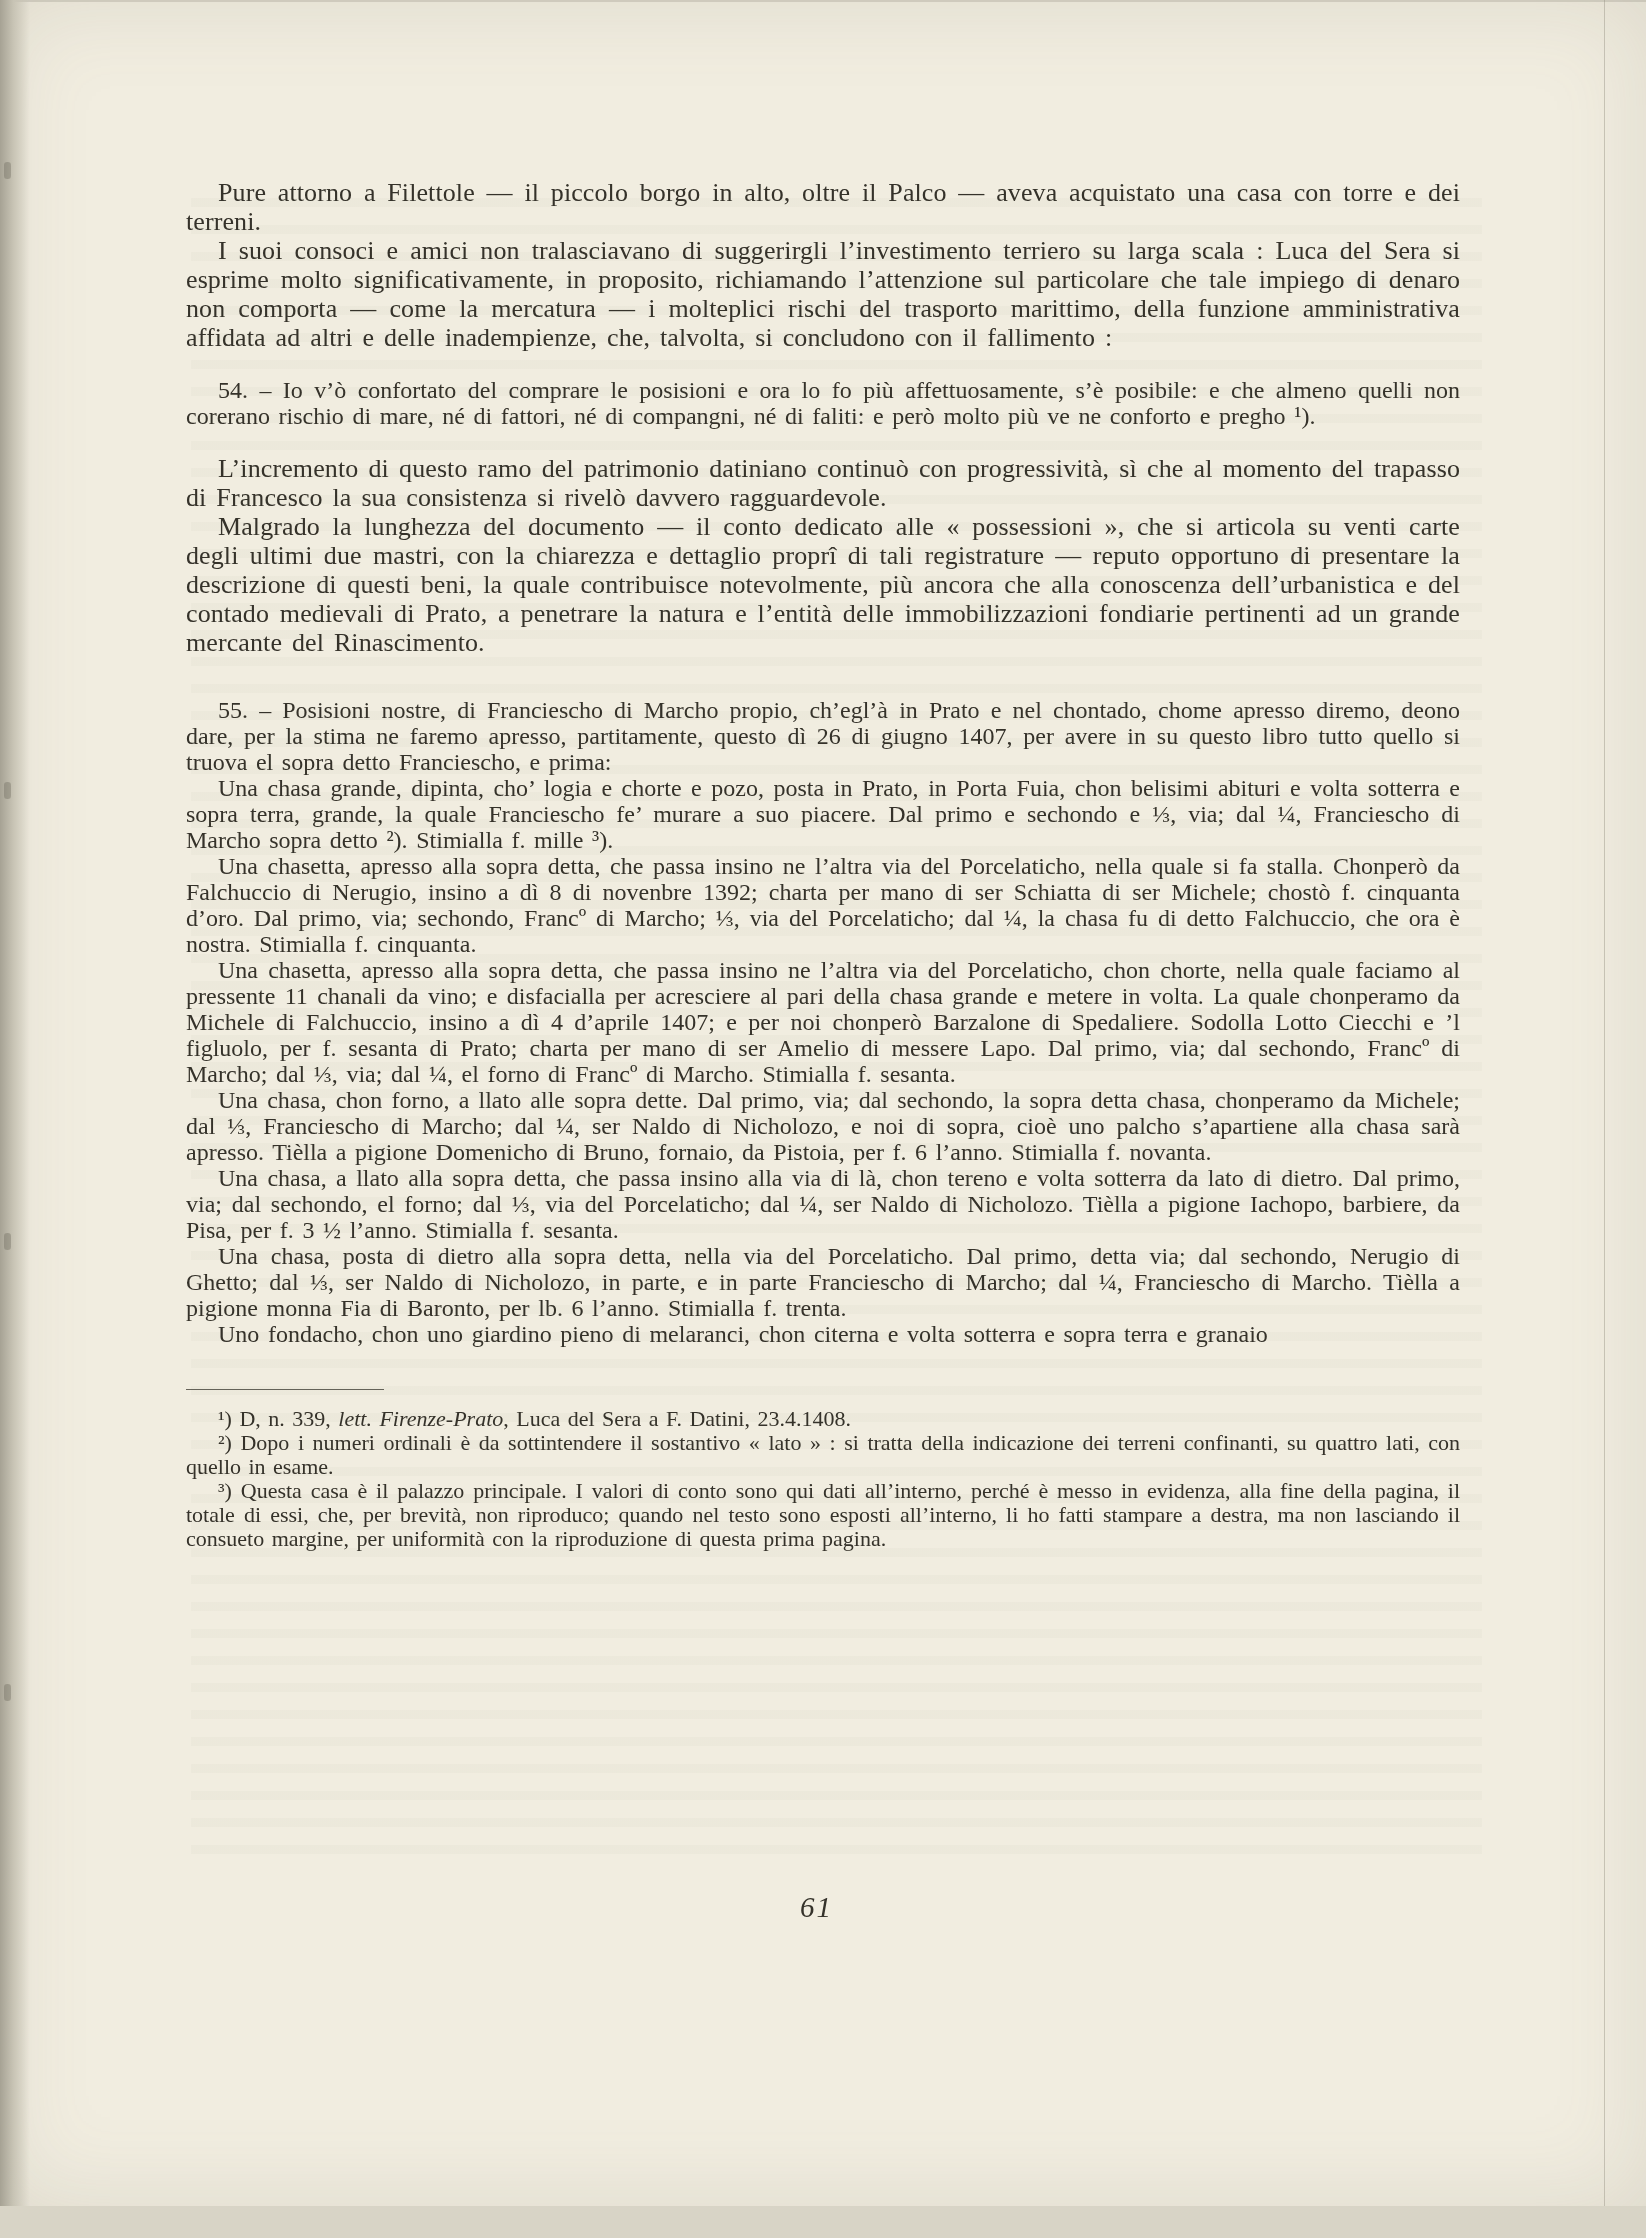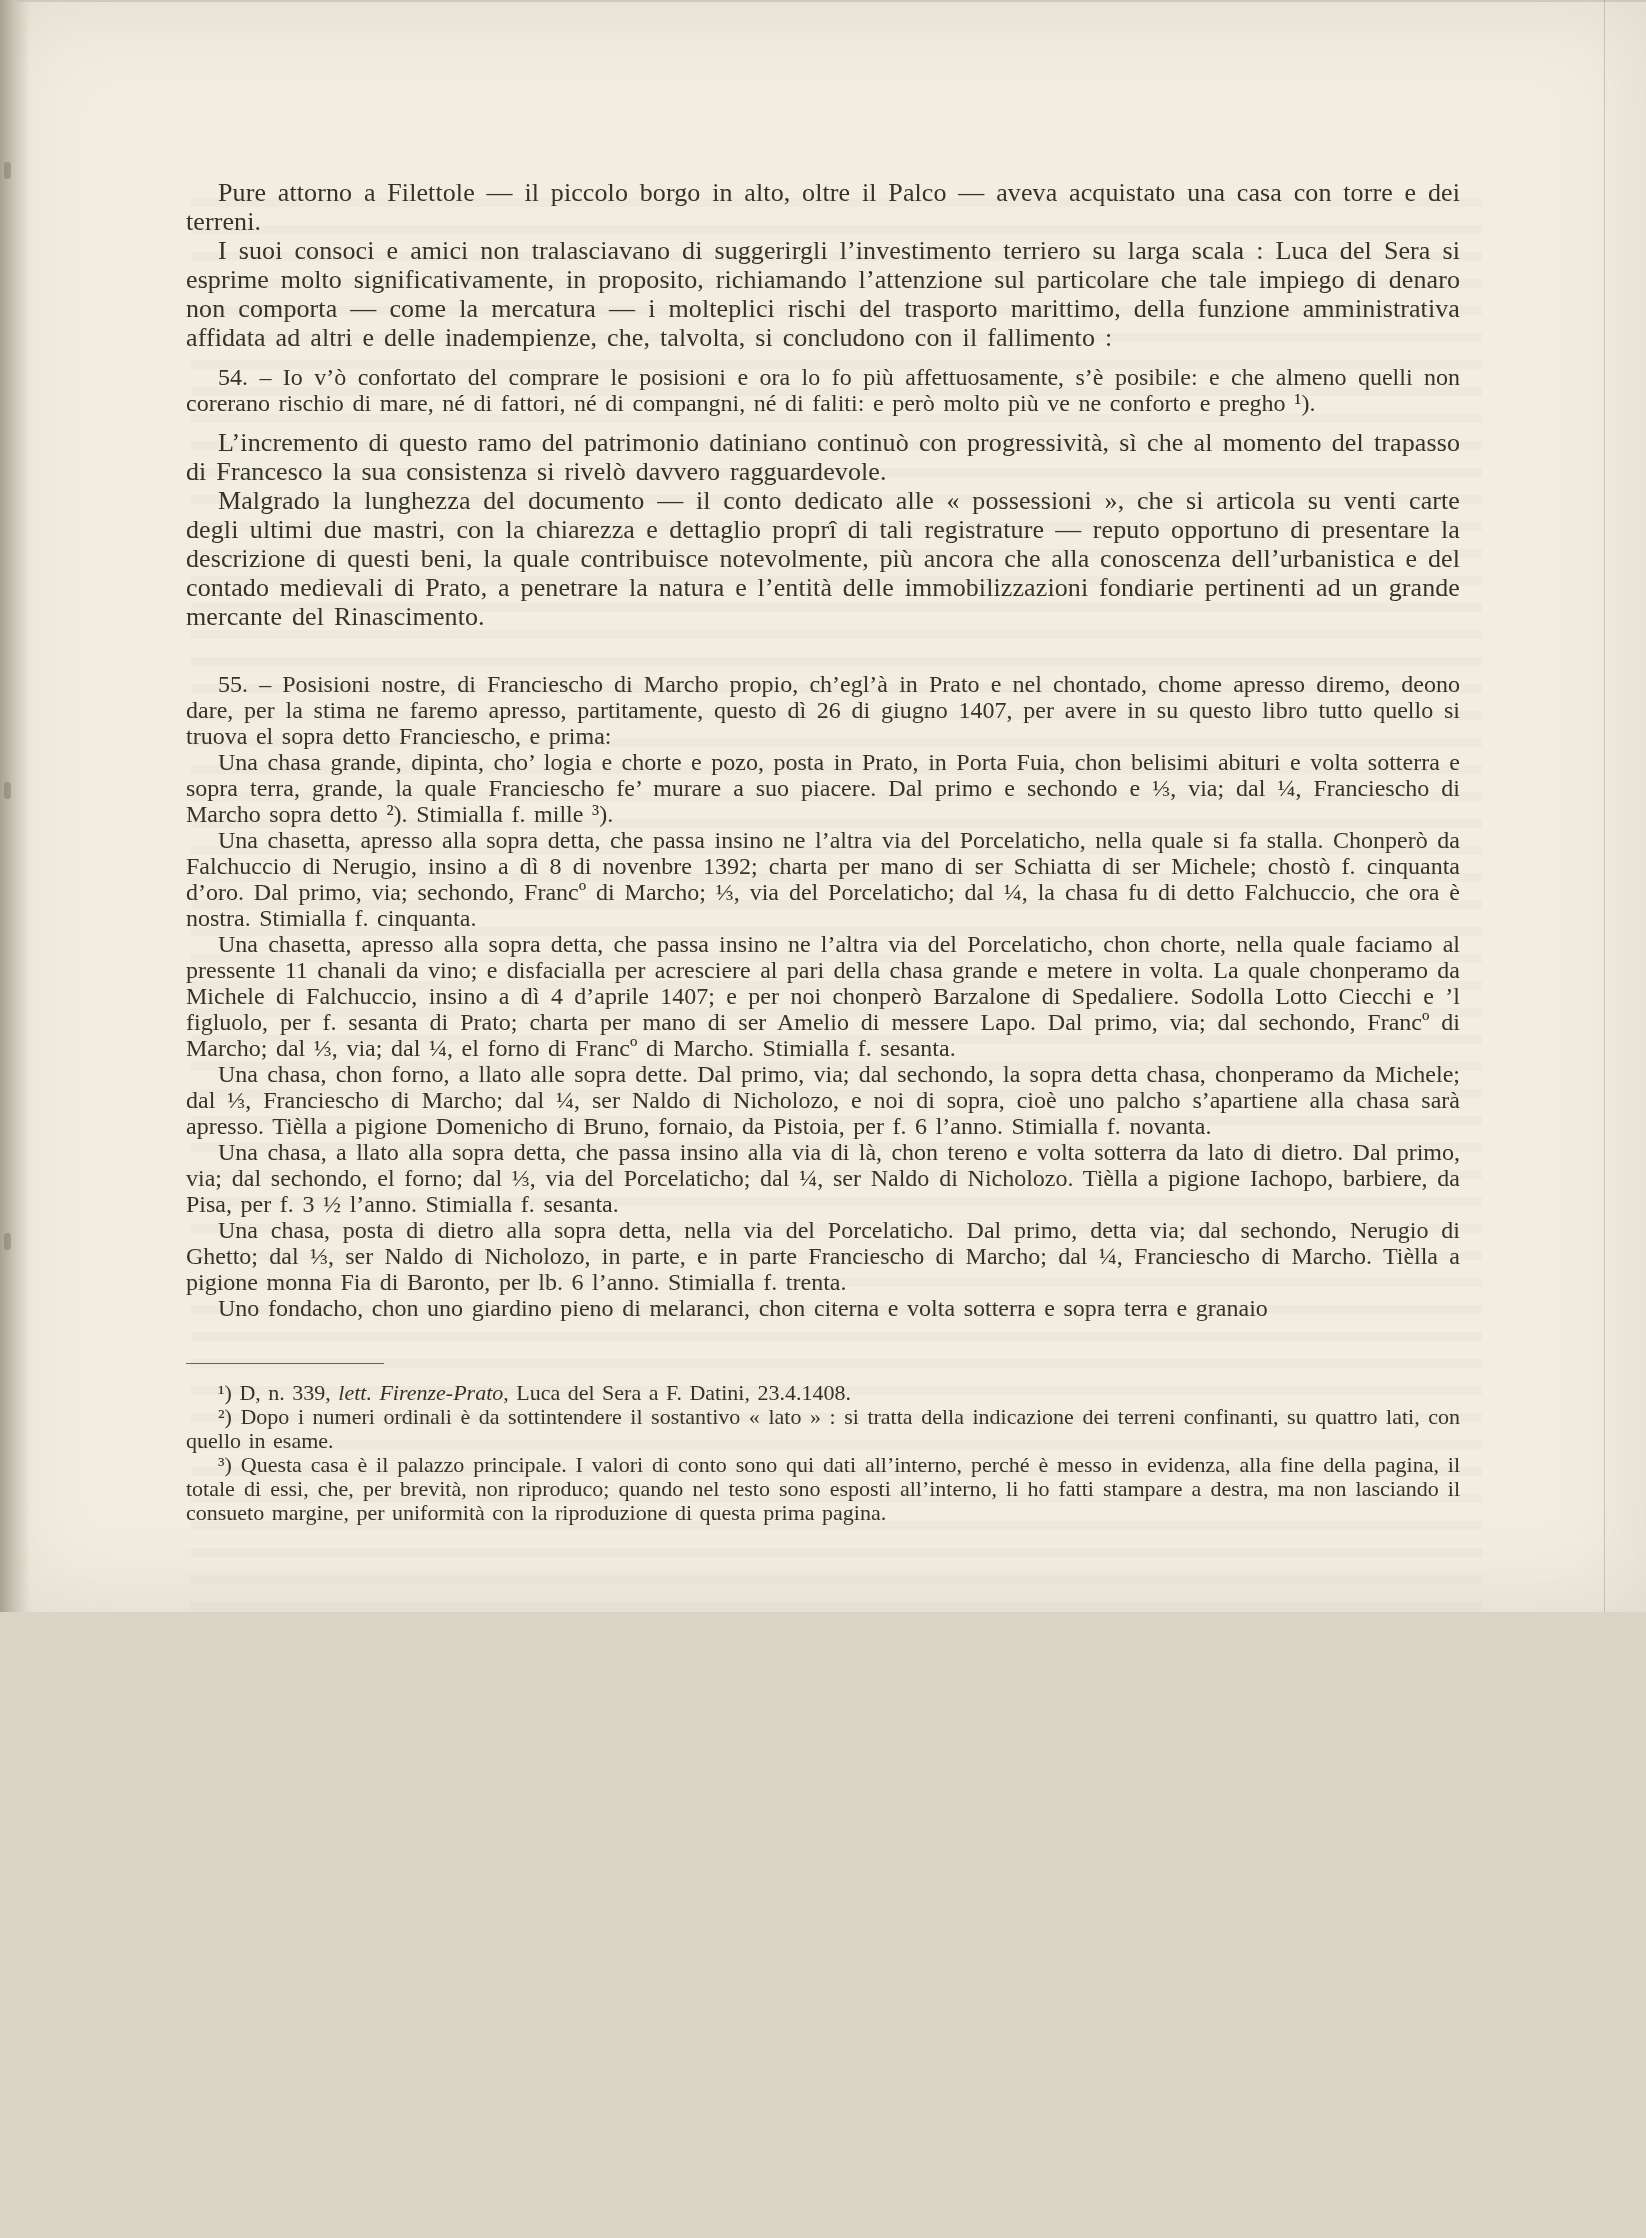--- a/index.html
+++ b/index.html
@@ -1,19 +1,19 @@
 <!DOCTYPE html>
 <html style="font-size:10.5px"><head>
 <meta charset="utf-8">
 <style>
   html, body { margin: 0; padding: 0; background: #d8d4c6; }
   .scan {
     position: relative;
     width: 1646px;
-    height: 1612px;
+    height: 2206px;
     background: var(--paper, #f1ede0);
     overflow: hidden;
     font-family: "Liberation Serif", "DejaVu Serif", serif;
     color: var(--ink, #35322a);
     box-shadow: inset 0 0 92px rgba(120,115,95,.16);
   }
   
   .binding {
     position: absolute; left: 0; top: 0; width: 30px; height: 100%;
     background: linear-gradient(to right, #a6a294 0%, #c8c4b5 45%, rgba(241,237,224,0) 100%);
@@ -44,21 +44,21 @@
     pointer-events: none;
   }
   .text-block {
     position: absolute; left: 186px; top: 178px; width: 1274px;
     text-align: justify;
   }
   p { margin: 0; text-indent: 32px; }
   .body  { font-size: 26px; line-height: 29px; word-spacing: 3.3px; letter-spacing: 0.1px; }
   .small { font-size: 24px; line-height: 26px; word-spacing: 2.6px; }
   .fn    { font-size: 22px; line-height: 24px; word-spacing: 2px; }
-  .quote { margin: 12px 0; }
+  .quote { margin: 25px 0; }
   .doc55 { margin-top: 40px; }
   .footnotes { margin-top: 42px; }
   .fn-rule {
     width: 198px; height: 1.3px; background: rgba(55,52,44,.75);
     margin: 0 0 17px 0;
   }
   .page-number {
     position: absolute; left: 800px; top: 1891px;
     font-size: 29px; font-style: italic; letter-spacing: 2px; text-align: center;
   }

